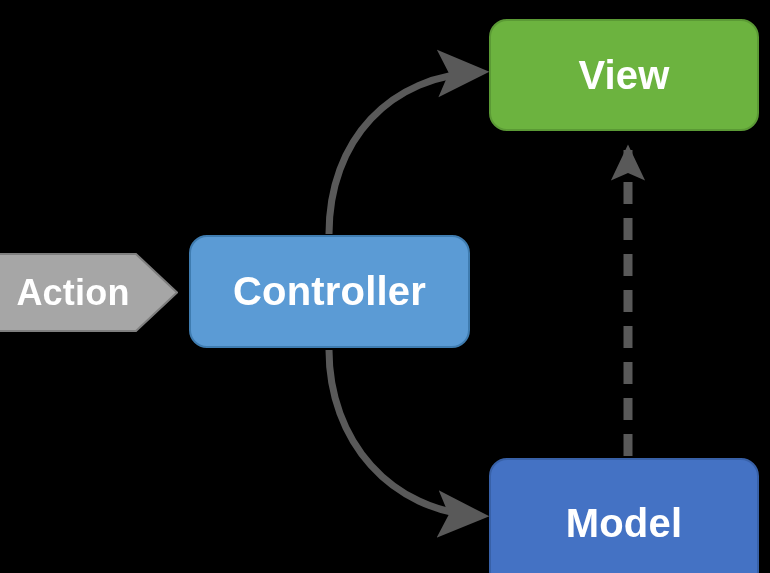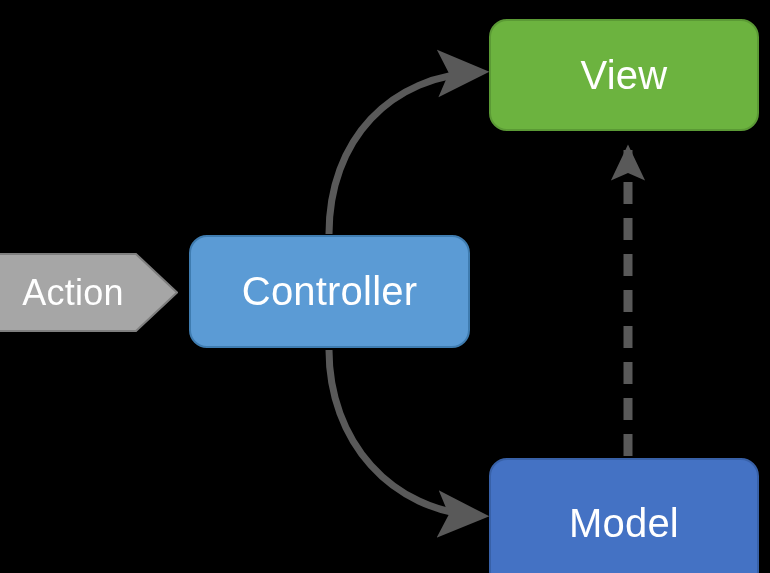--- a/index.html
+++ b/index.html
@@ -15,21 +15,21 @@
     overflow: hidden;
     font-family: "Liberation Sans", sans-serif;
   }
   .node {
     position: absolute;
     box-sizing: border-box;
     display: flex;
     align-items: center;
     justify-content: center;
     color: #ffffff;
-    font-weight: 400;
+    font-weight: 700;
     letter-spacing: 0.2px;
   }
   .rounded {
     border-radius: 18px;
   }
   #view-node {
     left: 489px;
     top: 19px;
     width: 270px;
     height: 112px;

